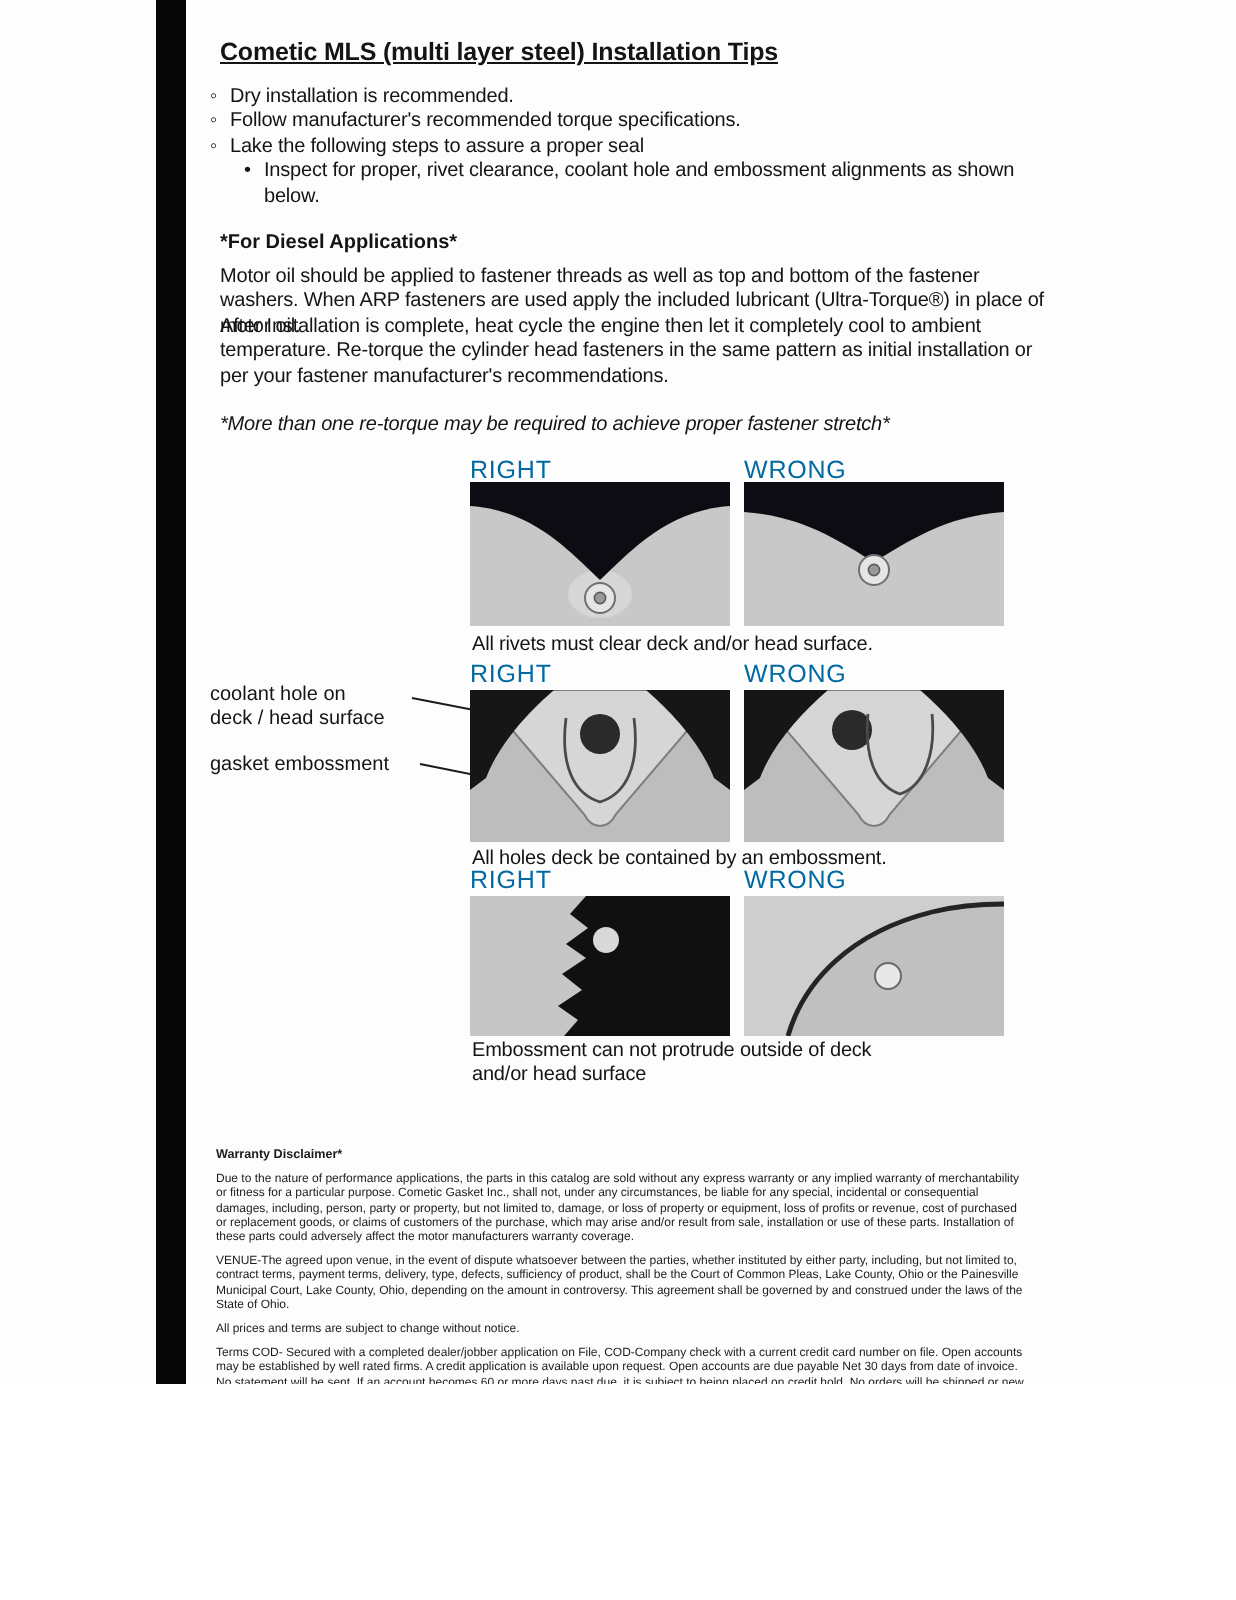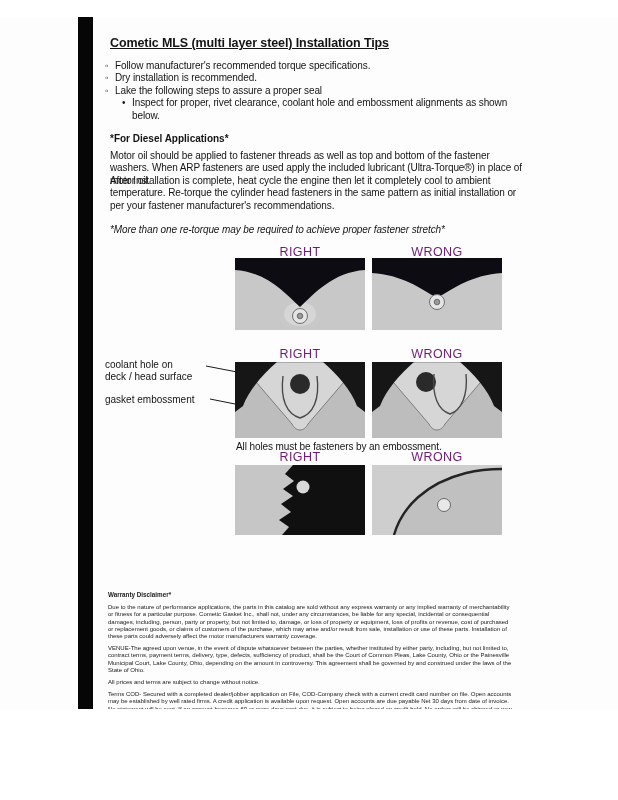--- a/index.html
+++ b/index.html
@@ -1,18 +1,18 @@
 <!DOCTYPE html>
 <html><head>
 <meta charset="utf-8">
 <style>
   * { margin:0; padding:0; box-sizing:border-box; }
   html,body { background:#ffffff; }
   .page {
-    position:relative; width:618px; height:692px; margin:17px auto;
+    position:relative; width:618px; height:692px; margin:0 auto;
     background:#fdfdfd; overflow:hidden; color:#141414;
     font-family:"Liberation Sans", sans-serif;
   }
   .bar { position:absolute; left:78px; top:0; width:15px; height:800px; background:#060606; }
   .edge-mark { position:absolute; left:525px; top:772px; width:2px; height:28px; background:#060606; }
 
   .title {
     position:absolute; left:110px; top:19px;
     font-size:12.5px; font-weight:bold; text-decoration:underline; letter-spacing:-0.1px;
   }
@@ -22,21 +22,21 @@
   .tip::before { content:"◦"; position:absolute; left:0; top:0; font-size:10px; }
   .tip.sub { margin-left:17px; }
   .tip.sub::before { content:"•"; }
 
   .diesel-h { position:absolute; left:110px; top:116px; font-size:10px; font-weight:bold; }
   .body-p { position:absolute; left:110px; width:412px; font-size:10px; line-height:12.4px; letter-spacing:-0.1px; }
   .d-p1 { top:133px; }
   .d-p2 { top:158px; }
   .d-note { top:207px;font-style:italic; }
 
-  .dgl { position:absolute; width:130px; text-align:center; font-size:12.5px; letter-spacing:0.4px; color:#701a75; }
+  .dgl { position:absolute; width:130px; text-align:left; font-size:12.5px; letter-spacing:0.4px; color:#0369a1; }
   .pnl { position:absolute; width:130px; }
   .pnl svg { display:block; }
   .cap { position:absolute; left:236px; font-size:10px; letter-spacing:-0.1px; line-height:12.4px; }
   .cap3 { white-space:pre-line; }
 
   .ann { position:absolute; left:105px; width:96px; text-align:left; font-size:10px; line-height:11.6px; white-space:pre-line; }
   .leads { position:absolute; left:100px; top:335px; }
 
   .legal { position:absolute; left:108px; top:574px; width:404px; font-size:6px; line-height:7.2px; color:#1b1b1b; }
   .legal h2 { font-size:6.3px; font-weight:bold; margin-bottom:6px; }
@@ -47,22 +47,22 @@
 </style>
 </head>
 <body>
 
 <div class="page">
   <div class="bar"></div>
 
   <h1 class="title">Cometic MLS (multi layer steel) Installation Tips</h1>
 
   <div class="tips">
+    <div class="tip"><span>Dry installation is recommended.</span></div>
     <div class="tip"><span>Follow manufacturer's recommended torque specifications.</span></div>
-    <div class="tip"><span>Dry installation is recommended.</span></div>
     <div class="tip"><span>Lake the following steps to assure a proper seal</span></div>
     <div class="tip sub"><span>Inspect for proper, rivet clearance, coolant hole and embossment alignments as shown below.</span></div>
   </div>
 
   <h2 class="diesel-h">*For Diesel Applications*</h2>
   <p class="body-p d-p1">Motor oil should be applied to fastener threads as well as top and bottom of the fastener washers. When ARP fasteners are used apply the included lubricant (Ultra-Torque®) in place of motor oil.</p>
   <p class="body-p d-p2">After Installation is complete, heat cycle the engine then let it completely cool to ambient temperature. Re-torque the cylinder head fasteners in the same pattern as initial installation or per your fastener manufacturer's recommendations.</p>
   <p class="body-p d-note">*More than one re-torque may be required to achieve proper fastener stretch*</p>
 
   <div class="dgl" style="left:235px; top:228px;">RIGHT</div>
@@ -78,20 +78,21 @@
     </svg>
   </div>
   <div class="pnl" style="left:372px; top:241px;">
     <svg width="130" height="72" viewBox="0 0 130 72">
       <rect width="130" height="72" fill="#c8c8c8"></rect>
       <path d="M0 0 H130 V15 C100 17 82 30 65 40 C48 30 30 17 0 15 Z" fill="#0c0c12"></path>
       <circle cx="65" cy="44" r="7.5" fill="#e5e5e5" stroke="#6f6f6f" stroke-width="1"></circle>
       <circle cx="65" cy="44" r="2.8" fill="#999999" stroke="#5a5a5a" stroke-width="0.8"></circle>
     </svg>
   </div>
+  <div class="cap" style="top:317px;">All rivets must clear deck and/or head surface.</div>
 
   <div class="dgl" style="left:235px; top:330px;">RIGHT</div>
   <div class="dgl" style="left:372px; top:330px;">WRONG</div>
 
   <div class="ann" style="top:342px;">coolant hole on
 deck / head surface</div>
   <div class="ann" style="top:377px;">gasket embossment</div>
   <svg class="leads" width="220" height="80" viewBox="0 0 220 80">
     <line x1="106" y1="14" x2="199" y2="32" stroke="#1a1a1a" stroke-width="1"></line>
     <line x1="110" y1="47" x2="185" y2="62" stroke="#1a1a1a" stroke-width="1"></line>
@@ -110,40 +111,42 @@
   <div class="pnl" style="left:372px; top:345px;">
     <svg width="130" height="76" viewBox="0 0 130 76">
       <rect width="130" height="76" fill="#bdbdbd"></rect>
       <path d="M4 0 H126 L73 62 C69 70 61 70 57 62 Z" fill="#d6d6d6" stroke="#7d7d7d" stroke-width="1"></path>
       <path d="M0 0 H42 C28 12 14 28 8 44 L0 50 Z" fill="#161616"></path>
       <path d="M130 0 H88 C102 12 116 28 122 44 L130 50 Z" fill="#161616"></path>
       <circle cx="54" cy="20" r="10" fill="#2a2a2a"></circle>
       <path d="M62 12 C60 34 66 48 78 52 C90 48 96 32 94 12" fill="none" stroke="#4a4a4a" stroke-width="1.4"></path>
     </svg>
   </div>
-  <div class="cap" style="top:424px;">All holes must be fasteners by an embossment.</div>
+  <div class="cap" style="top:424px;">All holes deck be contained by an embossment.</div>
 
   <div class="dgl" style="left:235px; top:433px;">RIGHT</div>
   <div class="dgl" style="left:372px; top:433px;">WRONG</div>
 
   <div class="pnl" style="left:235px; top:448px;">
     <svg width="130" height="70" viewBox="0 0 130 70">
       <rect width="130" height="70" fill="#c6c6c6"></rect>
       <path d="M58 0 L50 9 L59 16 L48 24 L58 31 L46 39 L56 47 L44 55 L54 62 L47 70 L130 70 L130 0 Z" fill="#101010"></path>
       <circle cx="68" cy="22" r="6.5" fill="#d8d8d8"></circle>
     </svg>
   </div>
   <div class="pnl" style="left:372px; top:448px;">
     <svg width="130" height="70" viewBox="0 0 130 70">
       <rect width="130" height="70" fill="#cecece"></rect>
       <path d="M22 70 C30 42 54 18 94 8 C106 5 120 4 130 4 L130 70 Z" fill="#c0c0c0"></path>
       <path d="M22 70 C30 42 54 18 94 8 C106 5 120 4 130 4" fill="none" stroke="#242424" stroke-width="2.4"></path>
       <circle cx="72" cy="40" r="6.5" fill="#e8e8e8" stroke="#6a6a6a" stroke-width="1"></circle>
     </svg>
   </div>
+  <div class="cap cap3" style="top:520px;">Embossment can not protrude outside of deck
+and/or head surface</div>
 
   <div class="legal">
     <h2>Warranty Disclaimer*</h2>
     <p>Due to the nature of performance applications, the parts in this catalog are sold without any express warranty or any implied warranty of merchantability or fitness for a particular purpose. Cometic Gasket Inc., shall not, under any circumstances, be liable for any special, incidental or consequential damages, including, person, party or property, but not limited to, damage, or loss of property or equipment, loss of profits or revenue, cost of purchased or replacement goods, or claims of customers of the purchase, which may arise and/or result from sale, installation or use of these parts. Installation of these parts could adversely affect the motor manufacturers warranty coverage.</p>
     <p>VENUE-The agreed upon venue, in the event of dispute whatsoever between the parties, whether instituted by either party, including, but not limited to, contract terms, payment terms, delivery, type, defects, sufficiency of product, shall be the Court of Common Pleas, Lake County, Ohio or the Painesville Municipal Court, Lake County, Ohio, depending on the amount in controversy. This agreement shall be governed by and construed under the laws of the State of Ohio.</p>
     <p>All prices and terms are subject to change without notice.</p>
     <p>Terms COD- Secured with a completed dealer/jobber application on File, COD-Company check with a current credit card number on file. Open accounts may be established by well rated firms. A credit application is available upon request. Open accounts are due payable Net 30 days from date of invoice. No statement will be sent. If an account becomes 60 or more days past due, it is subject to being placed on credit hold. No orders will be shipped or new orders accepted until past due balance is paid. If an account becomes 90 or more days past due, it is subject to being placed for collections. All costs of collection are the responsibility of the customer, including attorney fees, court costs, and other expenses of litigation.</p>
     <p>Returns- Authorized (RGA) must be obtained in advance on all returns. A packing slip or invoice number must accompany the merchandise. No returns after 30 days from invoice date. All returns are subject to a 25% restocking charge. All custom designed and custom manufactured gaskets are non-returnable.</p>
     <p class="tight">Only catalog parts are returnable.</p>
     <p>Review your invoice and notify us immediately of any incorrect or inaccurate information. Shortages must be reported within 10 days.</p>

